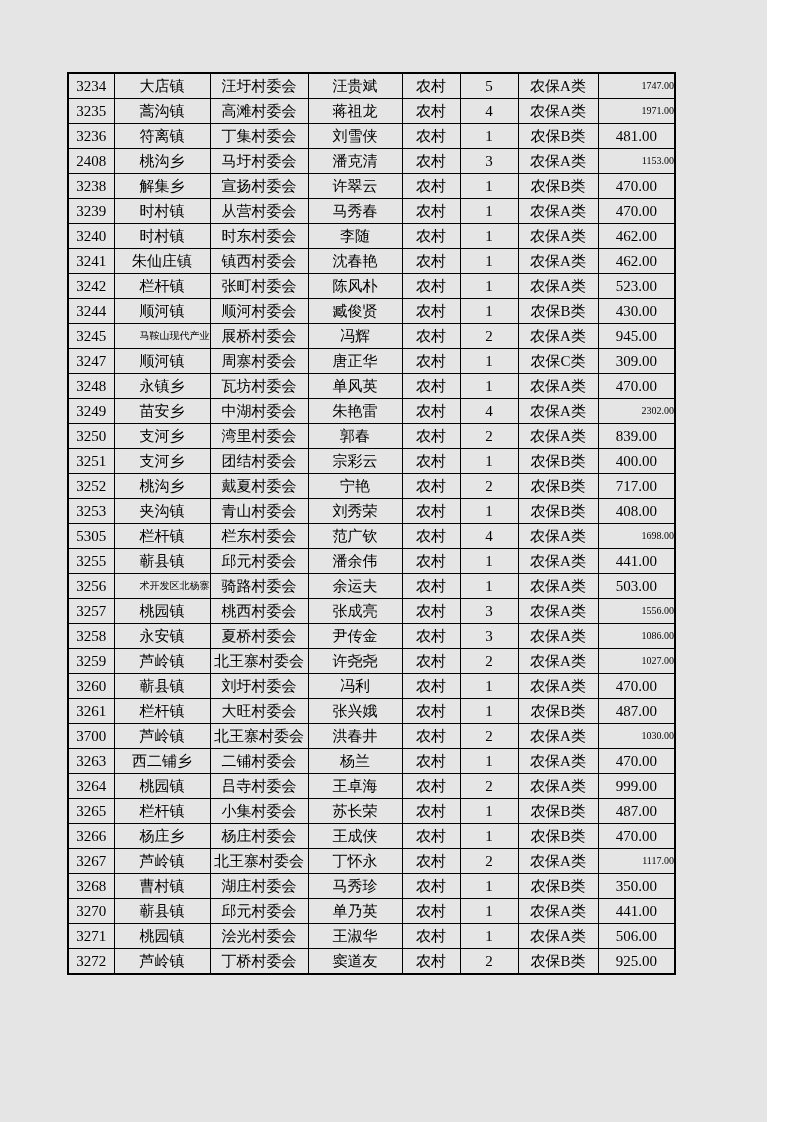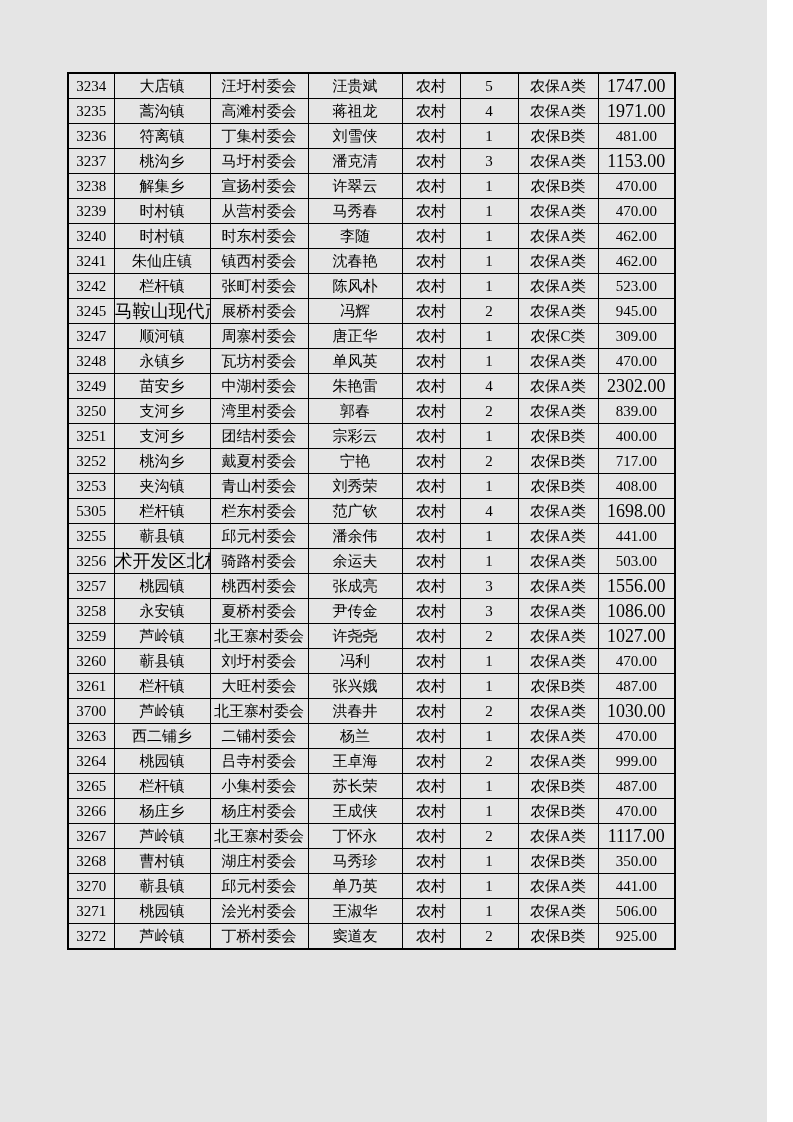--- a/index.html
+++ b/index.html
@@ -31,22 +31,23 @@
     padding: 0;
     text-align: center;
     vertical-align: middle;
     font-size: 15px;
     line-height: 24px;
     white-space: nowrap;
     overflow: hidden;
     color: #000000;
   }
   table.grid td.shrink {
-    font-size: 18px;
+    font-size: 10px;
     letter-spacing: 0;
+    text-align: right;
   }
   col.c-serial   { width: 46px; }
   col.c-town     { width: 96px; }
   col.c-village  { width: 98px; }
   col.c-name     { width: 94px; }
   col.c-res      { width: 58px; }
   col.c-count    { width: 58px; }
   col.c-cat      { width: 80px; }
   col.c-amount   { width: 77px; }
 </style>
@@ -90,21 +91,21 @@
       <td>3236</td>
       <td>符离镇</td>
       <td>丁集村委会</td>
       <td>刘雪侠</td>
       <td>农村</td>
       <td>1</td>
       <td>农保B类</td>
       <td>481.00</td>
     </tr>
         <tr>
-      <td>3237</td>
+      <td>2408</td>
       <td>桃沟乡</td>
       <td>马圩村委会</td>
       <td>潘克清</td>
       <td>农村</td>
       <td>3</td>
       <td>农保A类</td>
       <td class="shrink">1153.00</td>
     </tr>
         <tr>
       <td>3238</td>
@@ -148,20 +149,30 @@
     </tr>
         <tr>
       <td>3242</td>
       <td>栏杆镇</td>
       <td>张町村委会</td>
       <td>陈风朴</td>
       <td>农村</td>
       <td>1</td>
       <td>农保A类</td>
       <td>523.00</td>
+    </tr>
+        <tr>
+      <td>3244</td>
+      <td>顺河镇</td>
+      <td>顺河村委会</td>
+      <td>臧俊贤</td>
+      <td>农村</td>
+      <td>1</td>
+      <td>农保B类</td>
+      <td>430.00</td>
     </tr>
         <tr>
       <td>3245</td>
       <td class="shrink">马鞍山现代产业</td>
       <td>展桥村委会</td>
       <td>冯辉</td>
       <td>农村</td>
       <td>2</td>
       <td>农保A类</td>
       <td>945.00</td>

